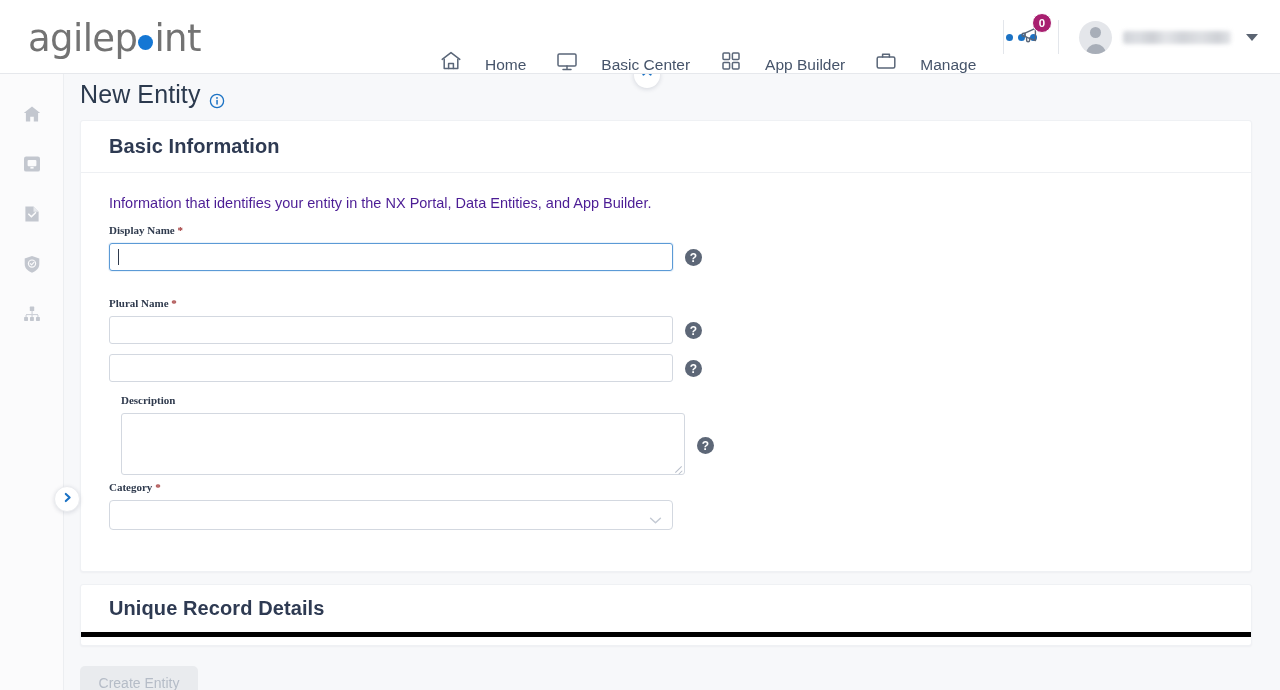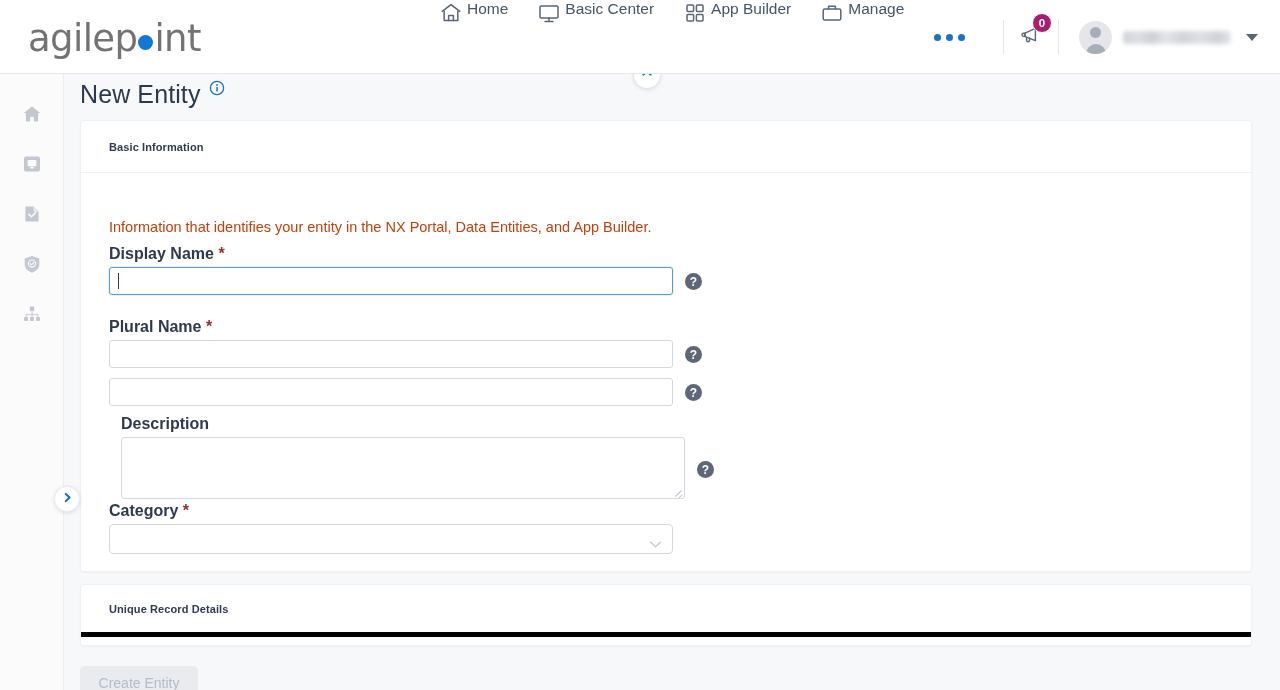--- a/index.html
+++ b/index.html
@@ -55,22 +55,22 @@
   .mainnav {
     position: absolute;
     left: 424px; top: 0;
     height: 74px;
     display: flex;
     align-items: center;
     gap: 0px;
   }
   .navitem {
     display: flex;
-    align-items: flex-start;
-    gap: 3px;
+    align-items: flex-end;
+    gap: 21px;
     padding: 0 14px;
     height: 74px;
     cursor: pointer;
     color: #4a5568;
   }
   .navitem .nlabel {
     font-size: 15.5px;
     color: #46546a;
     white-space: nowrap;
   }
@@ -201,21 +201,21 @@
     background: #ffffff;
     box-shadow: 0 1px 5px rgba(20,30,60,.16);
     display: flex; align-items: center; justify-content: center;
     cursor: pointer;
     z-index: 12;
   }
 
   .page-title {
     position: absolute;
     left: 16px; top: 6px;
-    display: flex; align-items: flex-start; gap: 9px;
+    display: flex; align-items: flex-end; gap: 9px;
   }
   .page-title h1 {
     font-size: 25px;
     font-weight: 400;
     color: #2c3a4e;
     letter-spacing: .1px;
   }
   .infoicon { display:flex; }
 
   
@@ -231,44 +231,44 @@
   .card-basic { top: 46px; height: 452px; }
   .card-unique { top: 510px; height: 62px; }
 
   .card-head {
     height: 52px;
     display: flex; align-items: center;
     padding-left: 28px;
     border-bottom: 1px solid #eef0f3;
   }
   .card-head h2 {
-    font-size: 11px;
+    font-size: 20px;
     font-weight: 700;
     color: #2e3a52;
     letter-spacing: .1px;
   }
   .card-unique .card-head { border-bottom: 5px solid #000000; }
 
   .card-body { padding: 22px 28px 0 28px; }
 
   .intro {
     font-size: 14.5px;
-    color: #c2410c;
+    color: #4c1d95;
     margin-bottom: 11px;
-    margin-top: 24px;
   }
 
   .field { margin-bottom: 4px; }
   .flabel {
-    font-size: 16px;
+    font-size: 11px;
     font-weight: 700;
     color: #2f3a4d;
     line-height: 16px;
     margin-bottom: 5px;
     max-width: 560px;
+    font-family: Liberation Serif, serif;
   }
   .req { color: #9c2b2b; font-weight: 700; }
 
   .frow { display: flex; align-items: flex-start; gap: 12px; }
 
   .inp {
     width: 564px; height: 28px;
     border: 1px solid #d3d8e0;
     border-radius: 3px;
     background: #fff;

